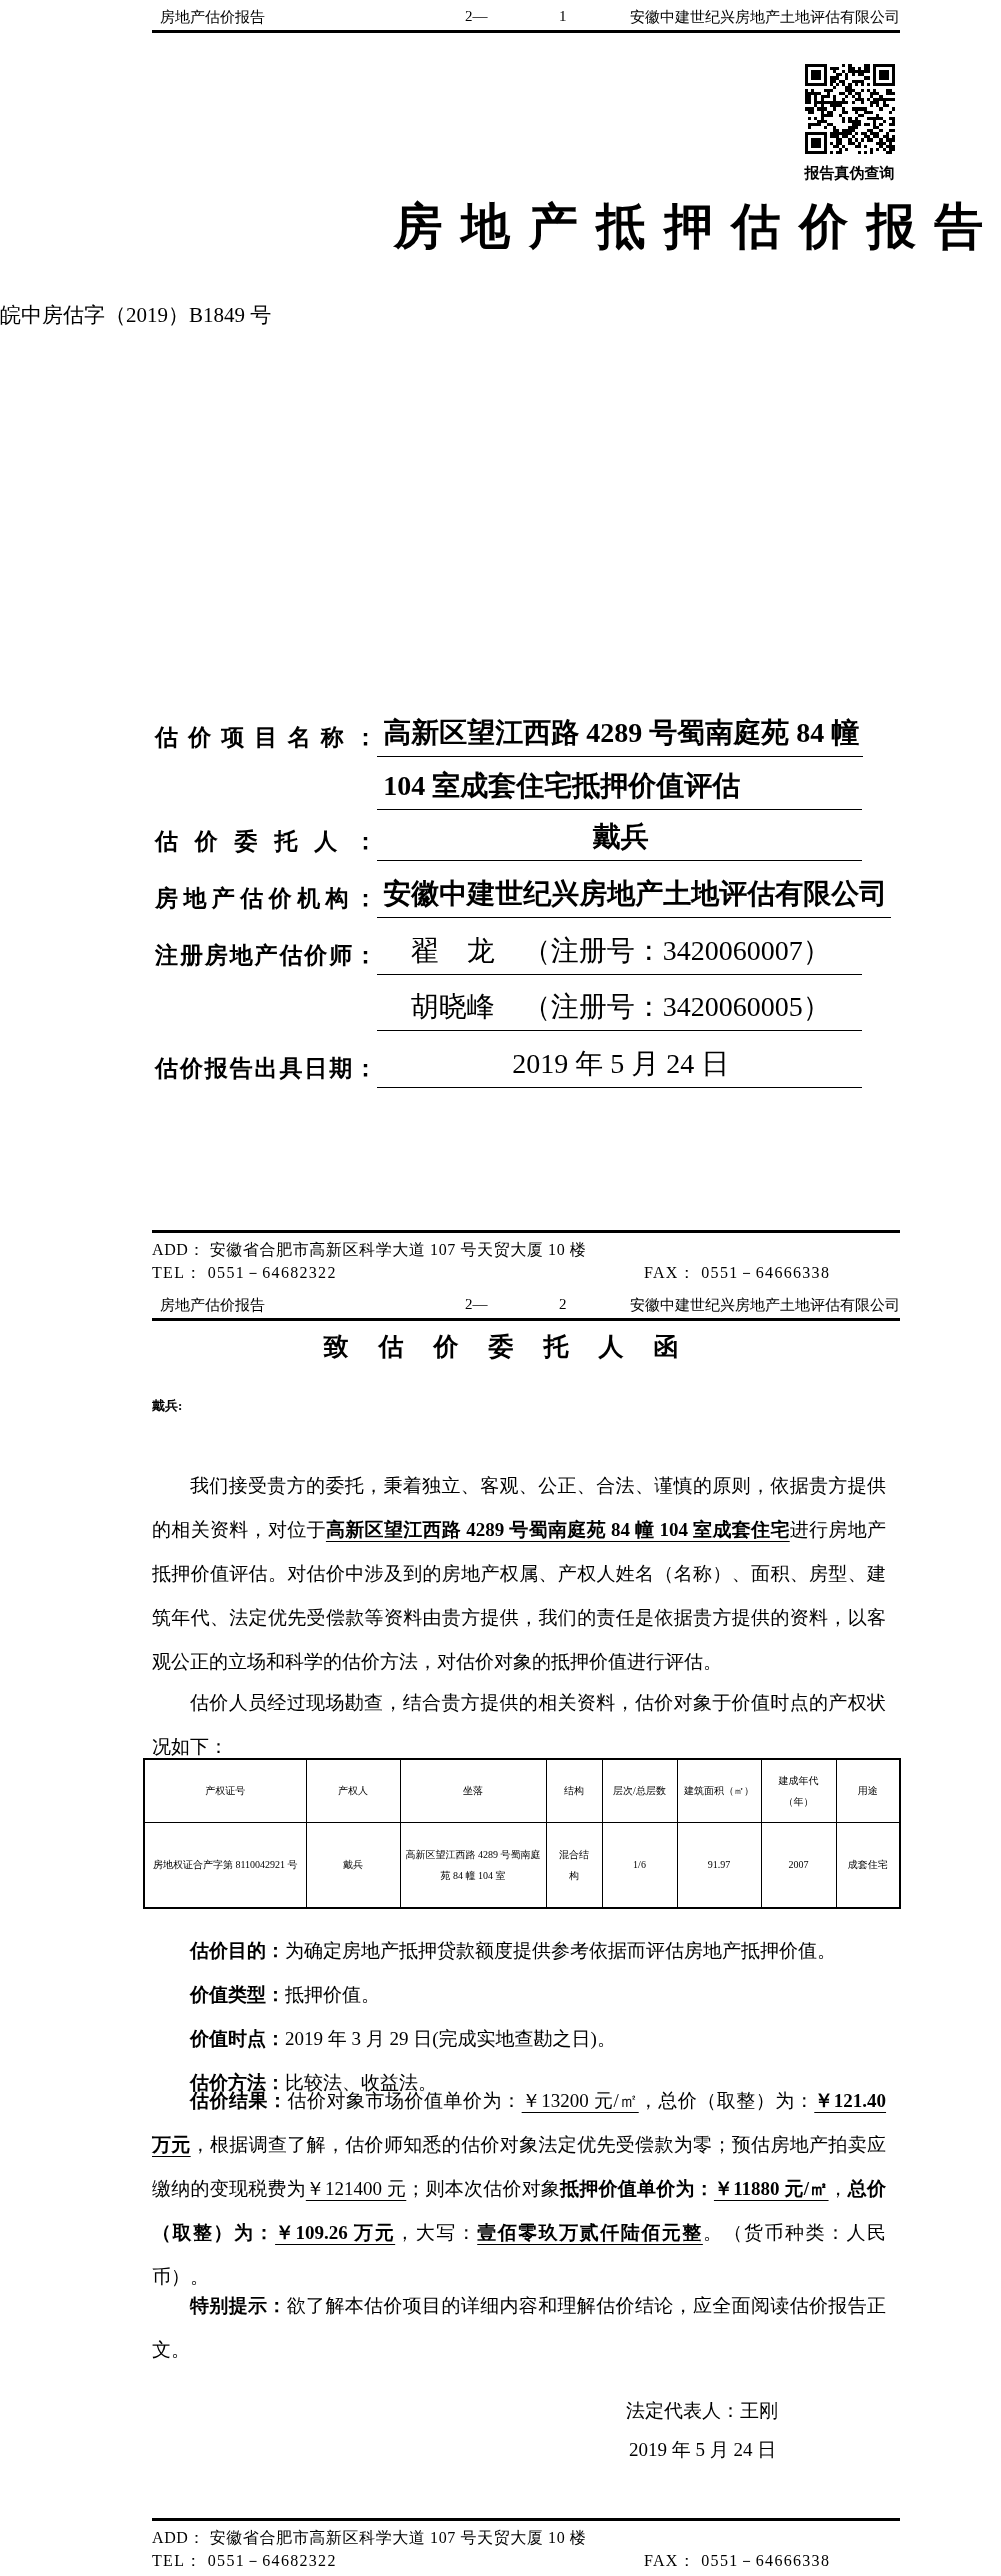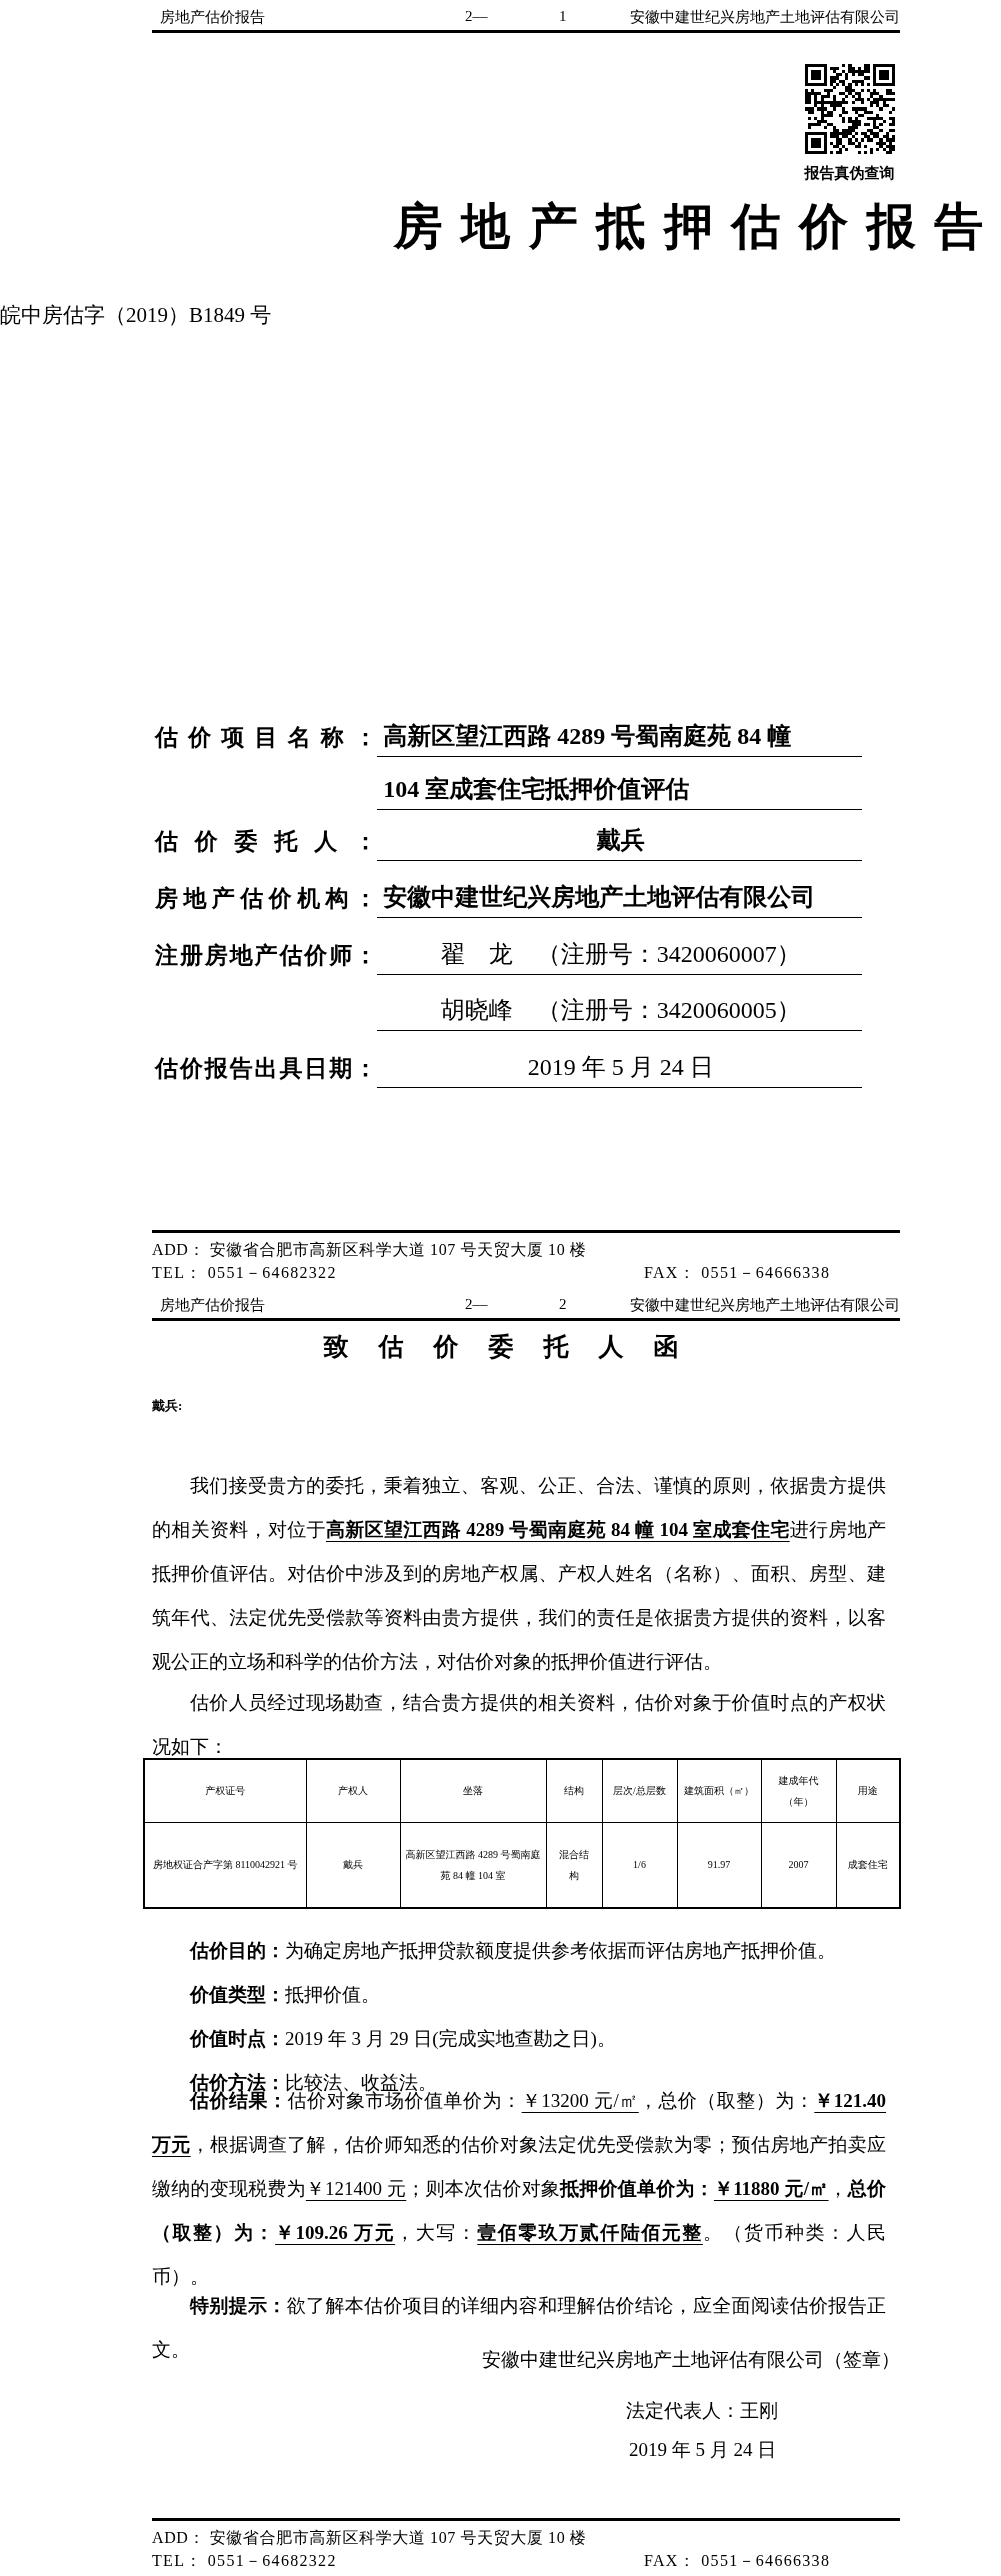--- a/index.html
+++ b/index.html
@@ -26,21 +26,21 @@
   .qr svg{width:100%;height:100%;shape-rendering:crispEdges;}
   .qr-caption{position:absolute;left:794px;top:164px;width:111px;text-align:center;
               font-size:15px;font-weight:bold;}
   .cover-title{position:absolute;top:194px;left:0;width:100%;text-align:right;
                font-size:49px;font-weight:bold;letter-spacing:.38em;text-indent:.38em;white-space:nowrap;}
   .doc-no{position:absolute;top:301px;left:0;width:100%;text-align:left;font-size:21px;}
 
   .frow{position:absolute;left:155px;width:707px;height:37px;display:flex;align-items:flex-end;}
   .flabel{flex:0 0 222px;width:222px;font-size:23px;font-weight:bold;white-space:nowrap;
           text-align:justify;text-align-last:justify;text-justify:inter-character;padding-bottom:3.8px;}
-  .fvalue{flex:1;border-bottom:1.9px solid #000;font-size:24px;padding:0 3.8px 3.8px 6.3px;white-space:nowrap;}
+  .fvalue{flex:1;border-bottom:1.9px solid #000;font-size:28px;padding:0 3.8px 3.8px 6.3px;white-space:nowrap;}
   .fvalue.bold{font-weight:bold;}
   .fvalue.center{text-align:center;}
 
   
   .letter-title{position:absolute;top:42px;left:0;width:100%;text-align:center;
                 font-size:25px;font-weight:bold;letter-spacing:1.2em;text-indent:1.2em;white-space:nowrap;}
   .salutation{position:absolute;top:109px;left:152px;font-size:13px;font-weight:bold;}
   .para{position:absolute;left:152px;width:734px;font-size:19px;line-height:44px;
         text-align:justify;text-indent:2em;}
   .b{font-weight:bold;}
@@ -570,21 +570,20 @@
     </tbody>
       </table>
 
     <p class="para" style="top:622px"><span class="b">估价目的：</span><span>为确定房地产抵押贷款额度提供参考依据而评估房地产抵押价值。</span></p>
     <p class="para" style="top:666px"><span class="b">价值类型：</span><span>抵押价值。</span></p>
     <p class="para" style="top:710px"><span class="b">价值时点：</span><span>2019 年 3 月 29 日(完成实地查勘之日)。</span></p>
     <p class="para" style="top:754px"><span class="b">估价方法：</span><span>比较法、收益法。</span></p>
     <p class="para" style="top:772px;line-height:44px"><span class="b">估价结果：</span><span>估价对象市场价值单价为：</span><span class="u">￥13200 元/㎡</span><span>，总价（取整）为：</span><span class="b u">￥121.40 万元</span><span>，根据调查了解，估价师知悉的估价对象法定优先受偿款为零；预估房地产拍卖应缴纳的变现税费为</span><span class="u">￥121400 元</span><span>；则本次估价对象</span><span class="b">抵押价值单价为：</span><span class="b u">￥11880 元/㎡</span><span>，</span><span class="b">总价（取整）为：</span><span class="b u">￥109.26 万元</span><span>，大写：</span><span class="b u">壹佰零玖万贰仟陆佰元整</span><span>。（货币种类：人民币）。</span></p>
     <p class="para" style="top:977px;line-height:44px"><span class="b">特别提示：</span><span>欲了解本估价项目的详细内容和理解估价结论，应全面阅读估价报告正文。</span></p>
 
-    <div class="sig-company">安徽中建世纪兴房地产土地评估有限公司（签章）</div>
     <div class="sig-legal">法定代表人：王刚</div>
     <div class="sig-date">2019 年 5 月 24 日</div>
 
     <div class="pfoot-rule"></div>
     <div class="pfoot-add">ADD： 安徽省合肥市高新区科学大道 107 号天贸大厦 10 楼</div>
     <div class="pfoot-tel">TEL： 0551－64682322</div>
     <div class="pfoot-fax">FAX： 0551－64666338</div>
   </section>
 
 </div>

